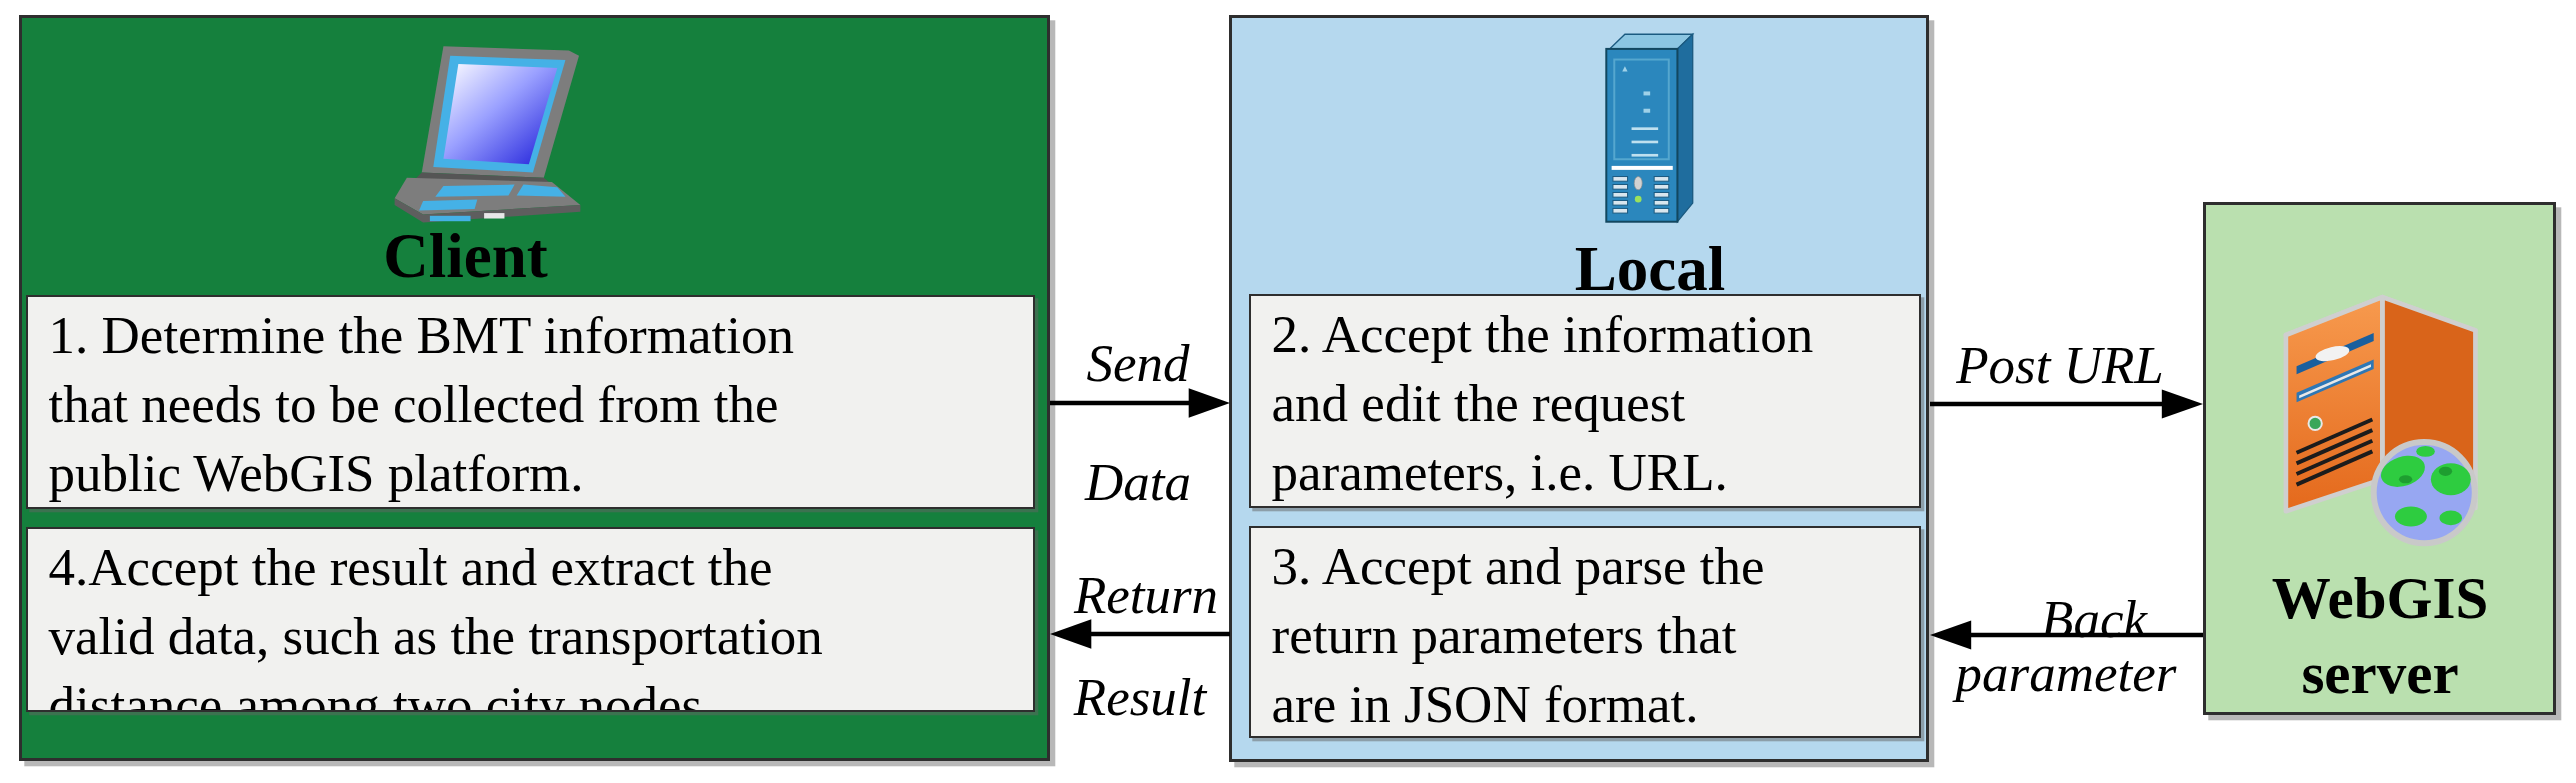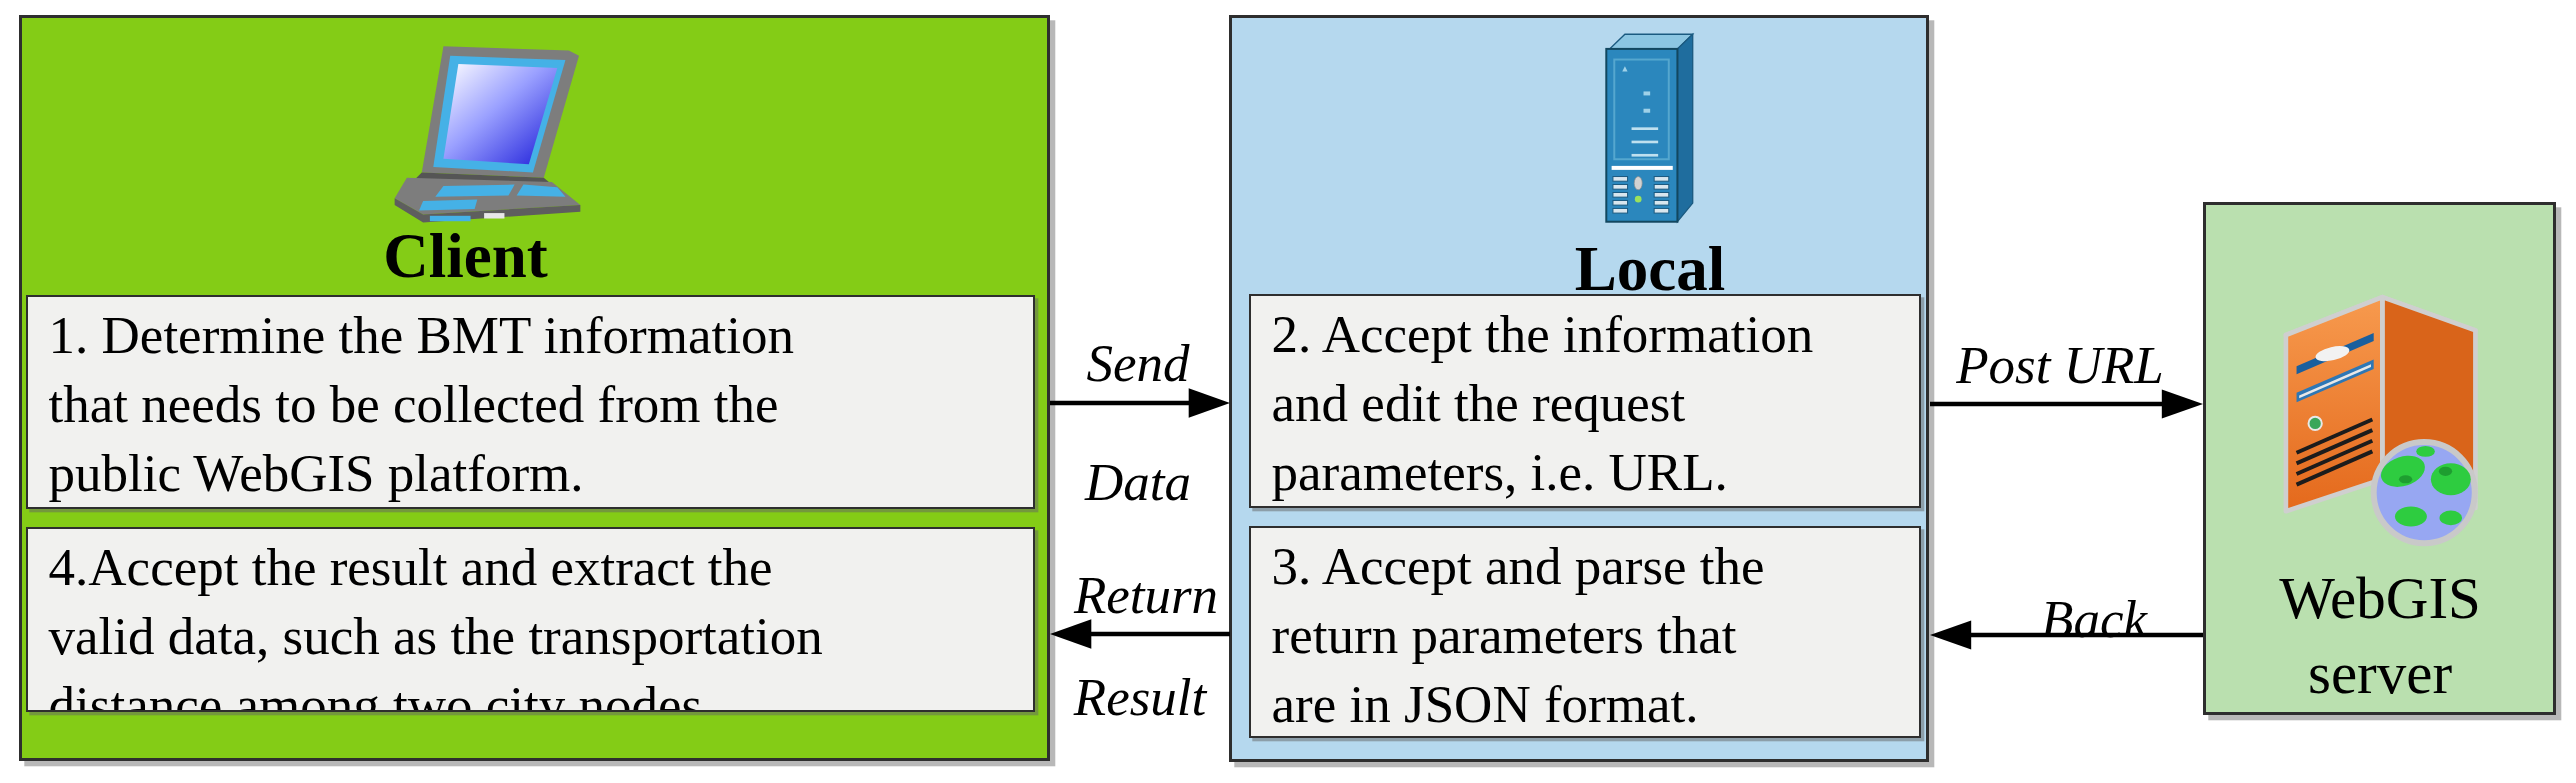--- a/index.html
+++ b/index.html
@@ -4,41 +4,41 @@
 <style>
   html,body{margin:0;padding:0;background:#ffffff;}
   .canvas{
     position:relative;width:2576px;height:784px;background:#ffffff;
     font-family:"Liberation Serif","DejaVu Serif",serif;color:#000;
     overflow:hidden;
   }
   .panel{position:absolute;box-sizing:content-box;}
   .panel-client{
     left:18.6px;top:14.6px;width:1025px;height:740px;
-    background:#84cc16;border:3.3px solid #2e2e2e;
+    background:#15803d;border:3.3px solid #2e2e2e;
     box-shadow:5.3px 5.3px 0 rgba(125,125,125,.55);
   }
   .panel-local{
     left:1229px;top:15.3px;width:694px;height:741px;
     background:#b5d8ee;border:3.3px solid #2e2e2e;
     box-shadow:5.3px 5.3px 0 rgba(125,125,125,.55);
   }
   .panel-webgis{
     left:2203px;top:202px;width:347px;height:507px;
     background:#bae0af;border:3.3px solid #2e2e2e;
     box-shadow:5.3px 5.3px 0 rgba(125,125,125,.55);
   }
   .panel-title{
     position:absolute;transform:translateX(-50%);
     font-weight:bold;font-size:63px;line-height:67px;white-space:pre-line;
     text-align:center;
   }
   .client-title{left:444px;top:205px;}
   .local-title{left:418px;top:218px;}
-  .webgis-title{left:174px;top:356px;font-weight:normal;font-size:59px;line-height:75px;}
+  .webgis-title{left:174px;top:356px;font-weight:bold;font-size:59px;line-height:75px;}
   .icon{position:absolute;}
   .laptop-icon{left:319px;top:27px;width:293px;height:183px;}
   .tower-icon{left:361px;top:12px;width:113px;height:200px;}
   .oserver-icon{left:40px;top:40px;width:266px;height:313px;}
   .step{
     position:absolute;background:#f1f1ef;border:2.7px solid #2e2e2e;
     box-shadow:3.3px 3.3px 0 rgba(100,100,100,.5);
     font-size:53px;line-height:69px;white-space:pre-line;
     padding:4px 9.3px 0 21px;box-sizing:border-box;overflow:hidden;
   }
@@ -183,20 +183,21 @@
     <line x1="0" y1="30" x2="353" y2="30" stroke="#000" stroke-width="7"></line>
     <polygon points="349,8 411,30 349,52" fill="#000"></polygon>
   </svg>
   <div class="arrow-label" style="left:2060px;top:333px;text-align:right;">Post URL</div>
 
   <svg class="arrow" style="left:1930px;top:615px;" width="273" height="40" viewBox="0 0 411 60">
     <line x1="58" y1="30" x2="411" y2="30" stroke="#000" stroke-width="7"></line>
     <polygon points="62,8 0,30 62,52" fill="#000"></polygon>
   </svg>
   <div class="arrow-label" style="left:2066px;top:587px;margin-left:28px;">Back</div>
+  <div class="arrow-label" style="left:2066px;top:641px;">parameter</div>
 
   <svg class="arrow" style="left:1050px;top:614px;" width="180" height="40" viewBox="0 0 270 60">
     <line x1="58" y1="30" x2="270" y2="30" stroke="#000" stroke-width="7"></line>
     <polygon points="62,8 0,30 62,52" fill="#000"></polygon>
   </svg>
   <div class="arrow-label" style="left:1146px;top:563px;">Return</div>
   <div class="arrow-label" style="left:1140px;top:641px;margin-top:24px;">Result</div>
 
 </div>
 

